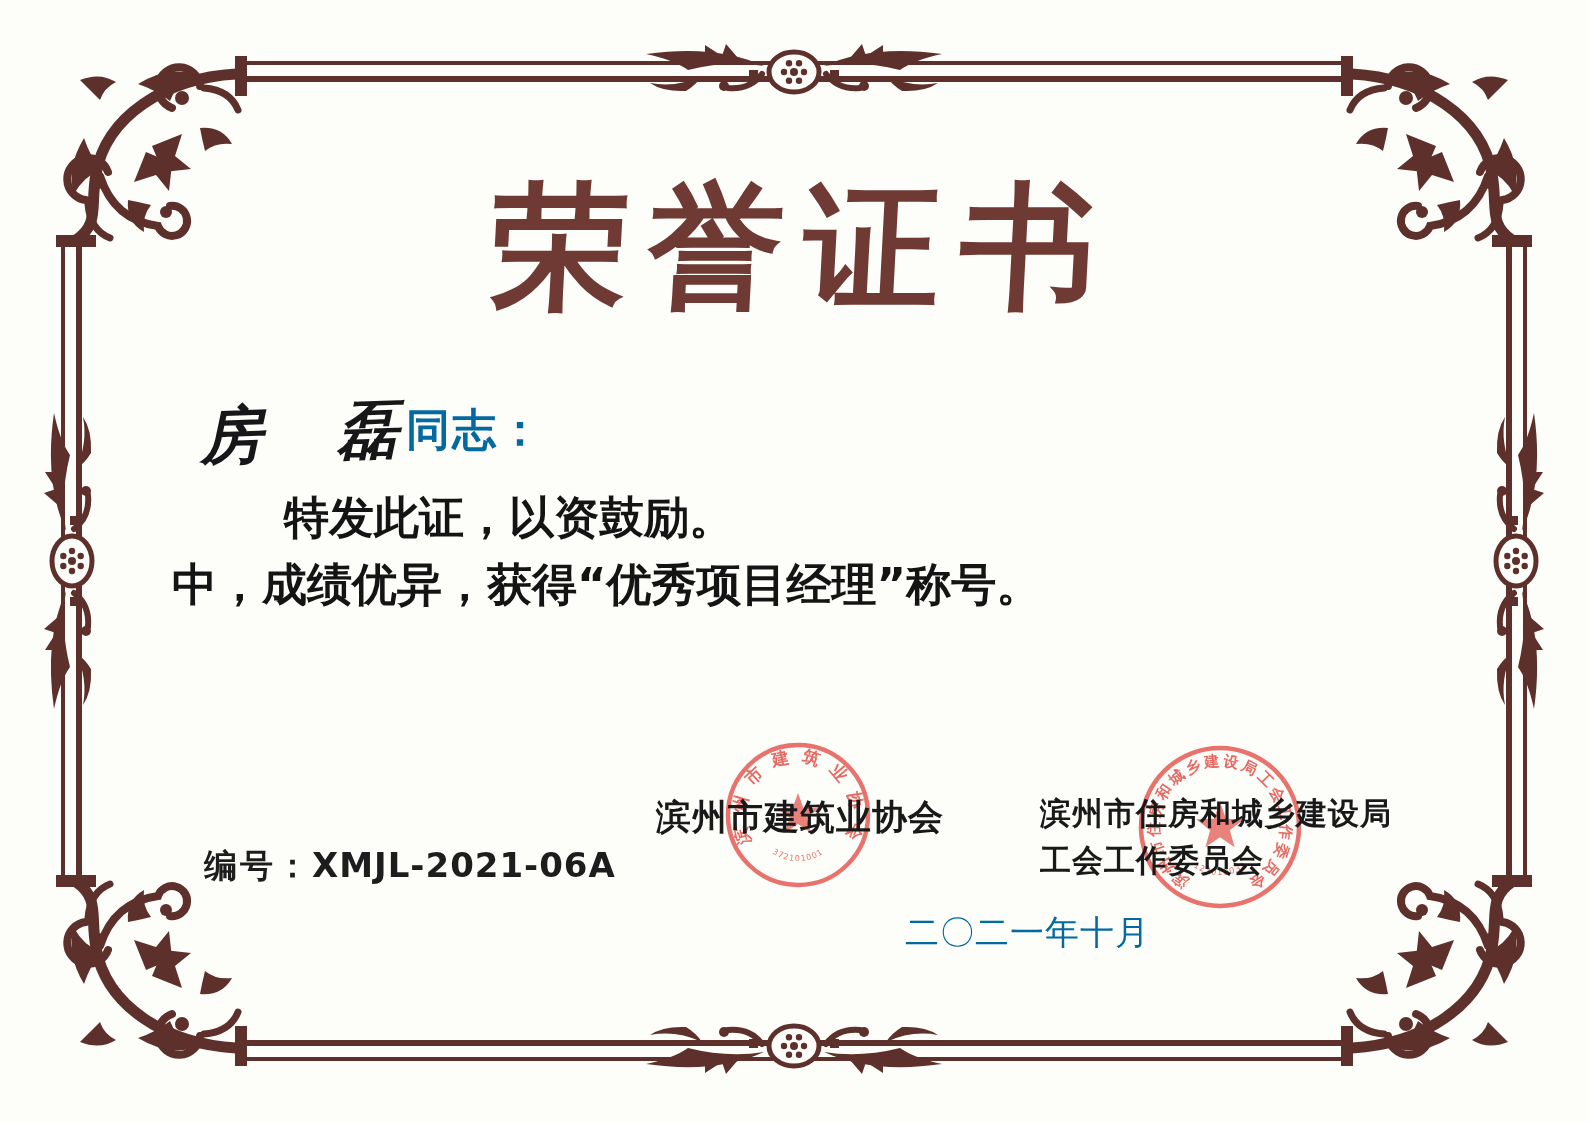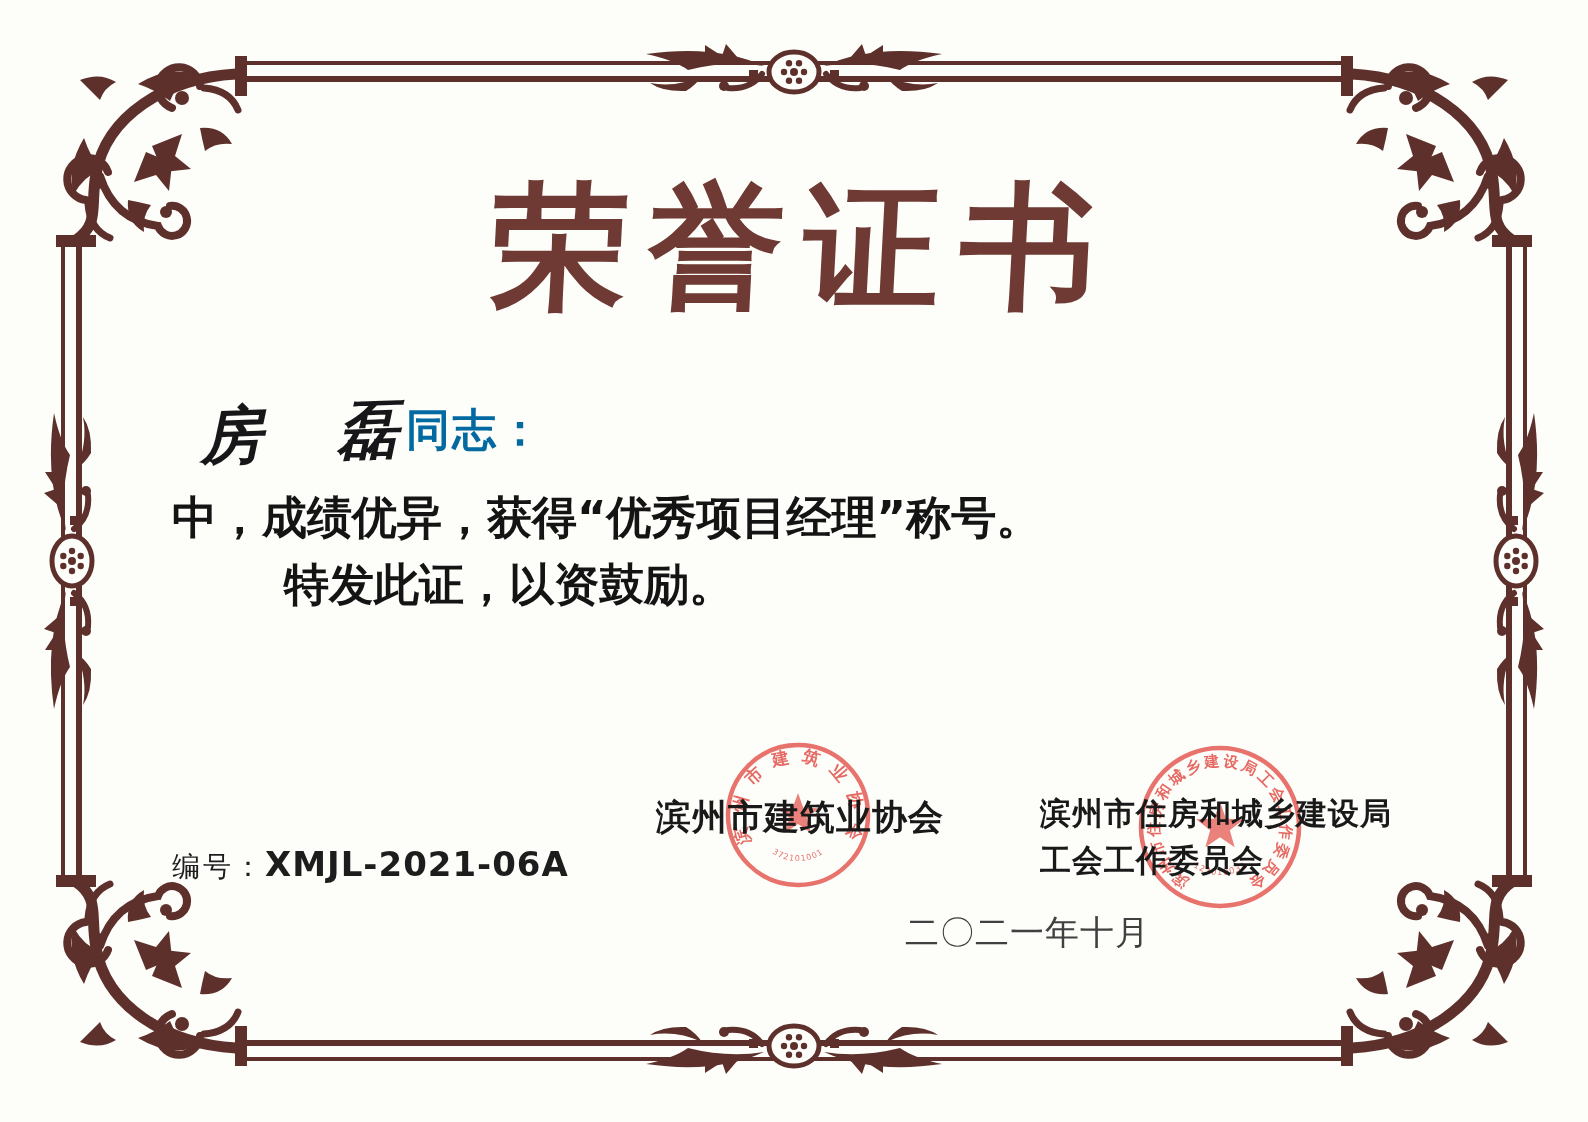--- a/index.html
+++ b/index.html
@@ -41,25 +41,25 @@
     left:640px;top:794px;width:320px;text-align:center;
     font-weight:700;font-size:35px;color:#191919;letter-spacing:1px;
     white-space:nowrap;
   }
   .issuer-right{
     left:1040px;top:790px;width:360px;
     font-weight:700;font-size:31px;line-height:47px;color:#191919;
     letter-spacing:1px;white-space:nowrap;
   }
   .serial{left:172px;top:844px;white-space:nowrap;color:#1d1d1d;}
-  .serial-label{font-weight:400;font-size:28px;letter-spacing:3px;}
+  .serial-label{font-weight:700;font-size:33px;letter-spacing:3px;margin-left:32px;}
   .serial-value{font-weight:700;font-size:34px;letter-spacing:1px;}
   .date{
     left:905px;top:910px;white-space:nowrap;
-    font-weight:500;font-size:34px;letter-spacing:1px;color:#404040;
+    font-weight:500;font-size:34px;letter-spacing:1px;color:#0369a1;
   }
 </style>
 </head>
 <body>
 
 <svg class="layer" width="1588" height="1122" viewBox="0 0 1588 1122" aria-hidden="true">
   <defs>
     <g id="corner">
 
       <rect x="181" y="2" width="12" height="40"></rect>
@@ -162,22 +162,22 @@
   </g>
 </svg>
 
 <div class="abs title">荣誉证书</div>
 
 <div class="abs name-row">
   <span class="recipient-name">房磊</span><span class="salutation">同志：</span>
 </div>
 
 <div class="abs body-block">
+  <div class="body-line indent">特发此证，以资鼓励。</div>
   <div class="body-line">中，成绩优异，获得“优秀项目经理”称号。</div>
-  <div class="body-line indent">特发此证，以资鼓励。</div>
 </div>
 
 <div class="abs issuer-left">滨州市建筑业协会</div>
 
 <div class="abs issuer-right">
   <div>滨州市住房和城乡建设局</div>
   <div>工会工作委员会</div>
 </div>
 
 <div class="abs serial">

